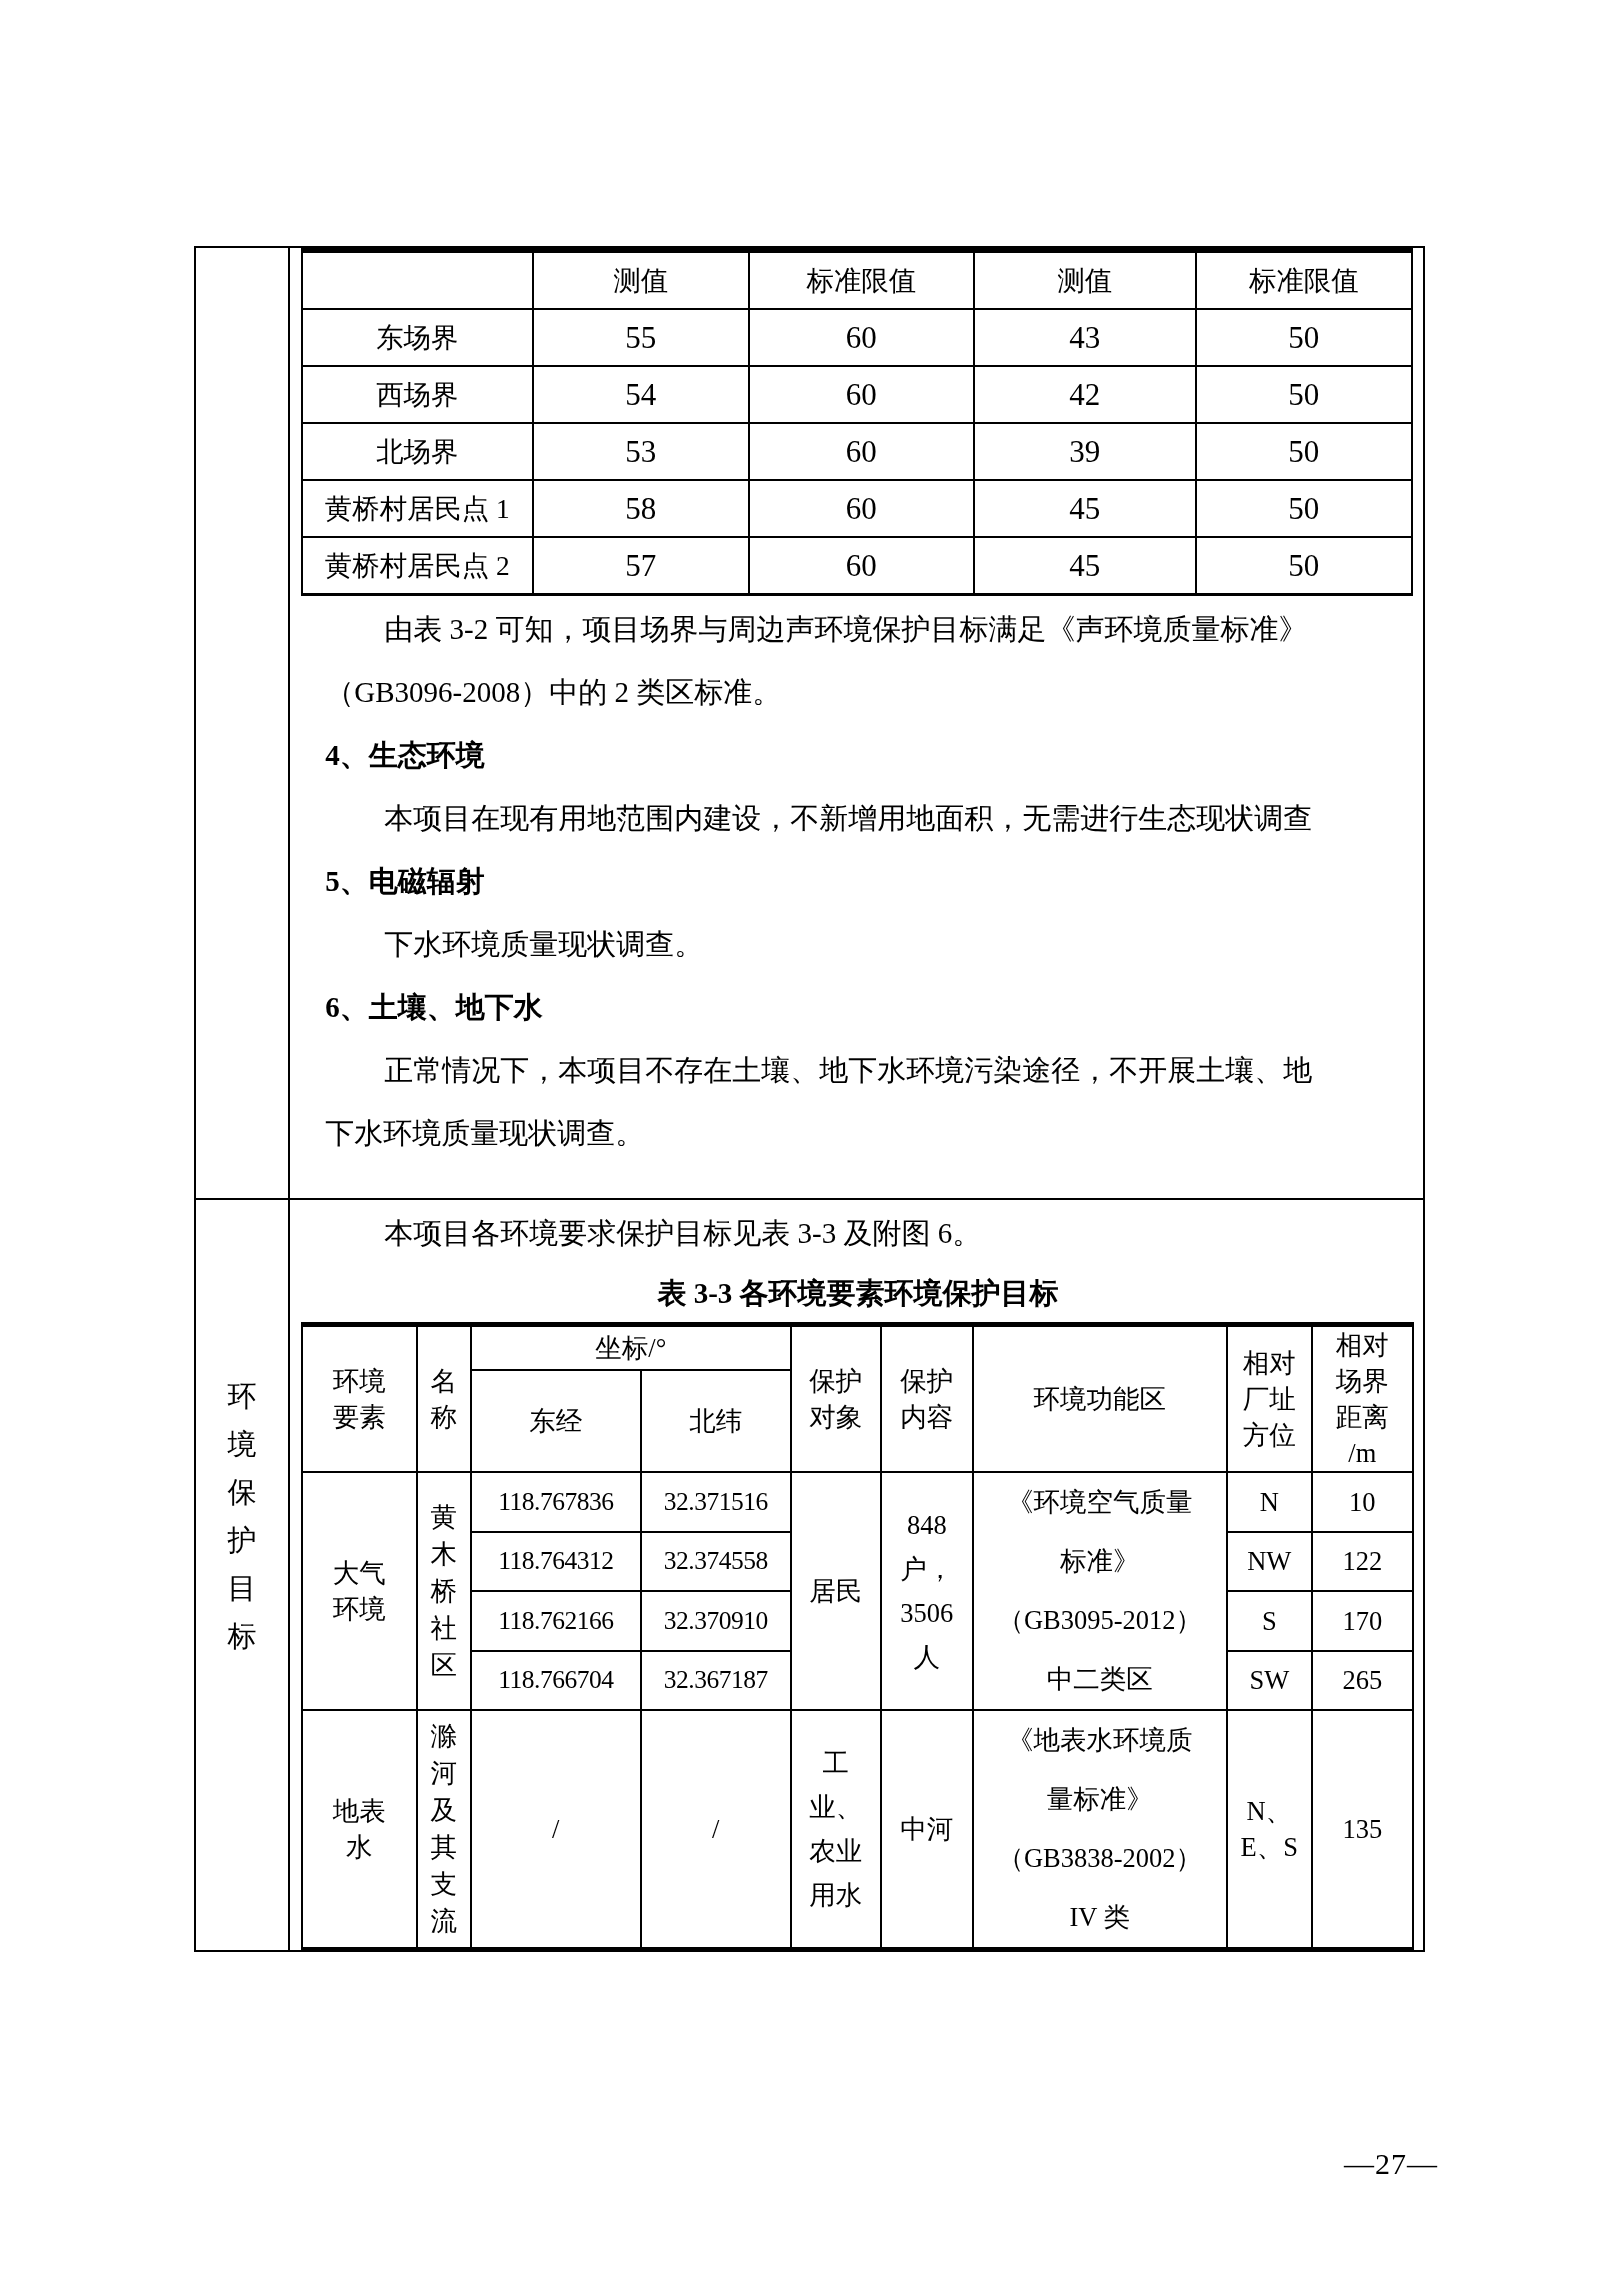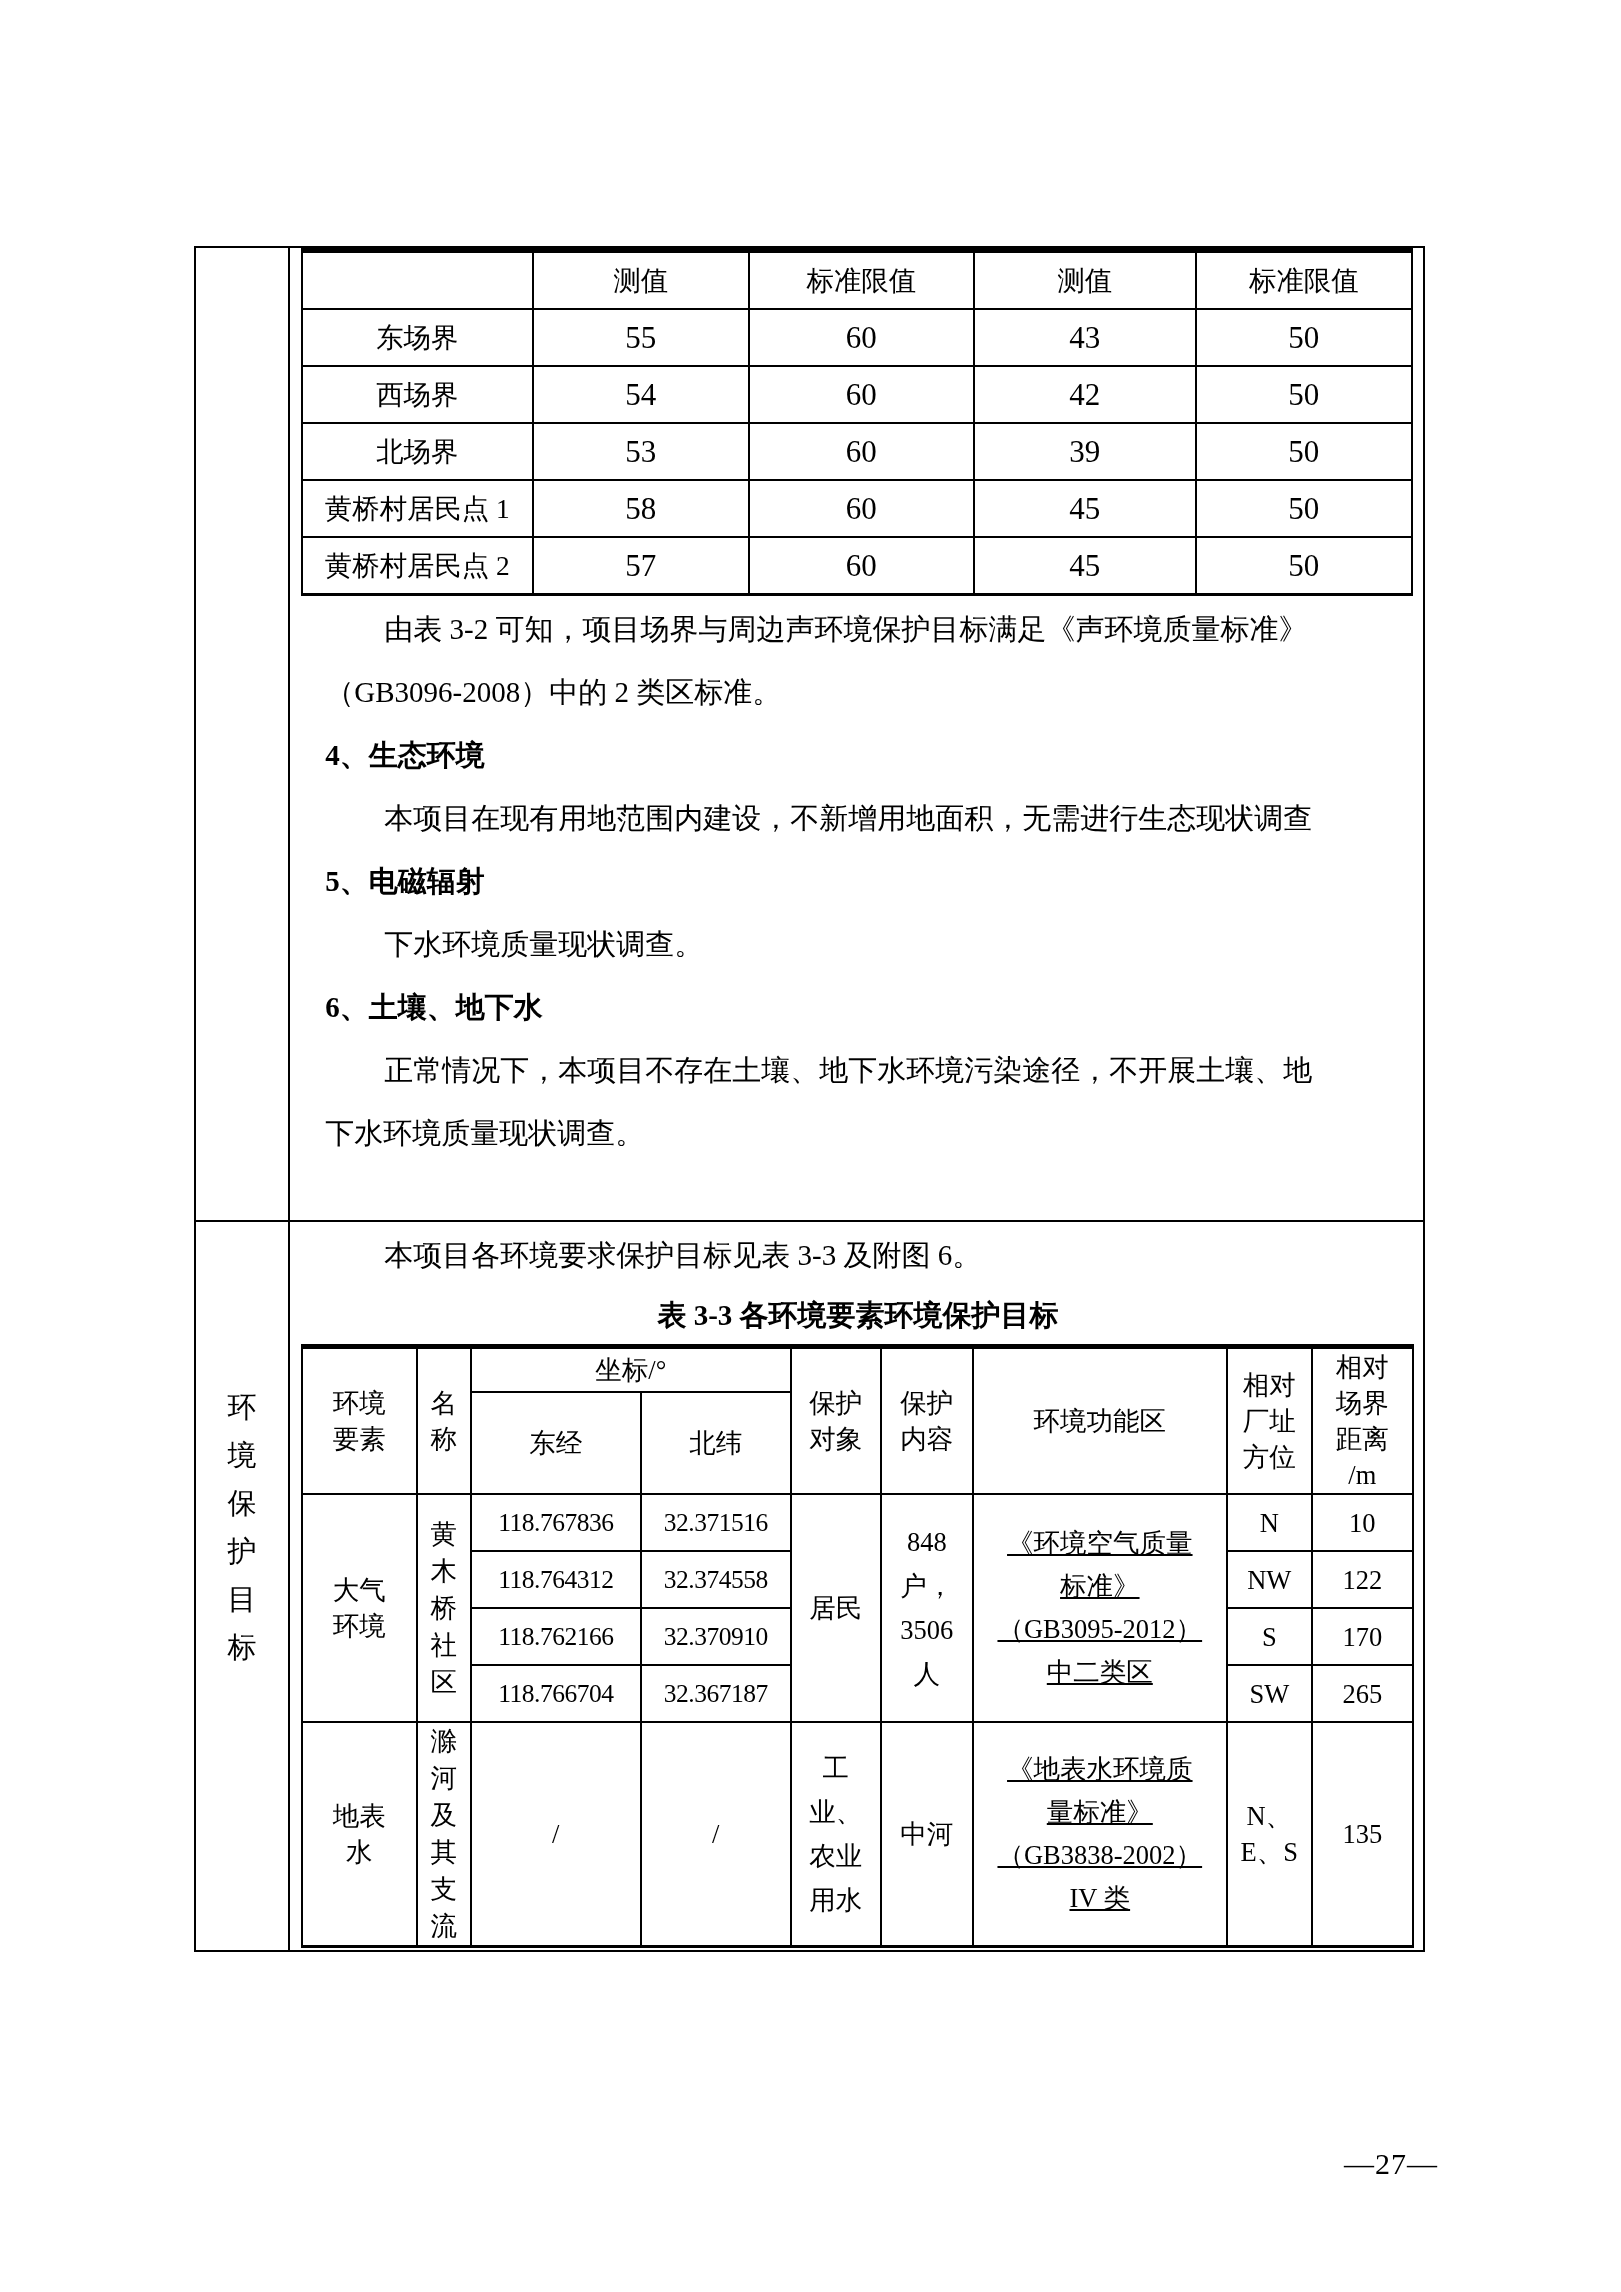--- a/index.html
+++ b/index.html
@@ -90,21 +90,21 @@
   table.env thead td.h-sub-row { height: 98px; }
   table.env tbody td { height: 55px; }
   table.env tbody tr.water-row td {
     height: 218px;
     border-top-width: 2.9px;
     border-bottom: 3.9px solid #000;
   }
   .pre { white-space: pre-line; }
   table.env td.vname { line-height: 37px; }
   table.env td.coordval { font-size: 25.5px; letter-spacing: -0.5px; margin-left: 24px; }
-  table.env td.zone { line-height: 43px; text-decoration: underline; }
+  table.env td.zone { line-height: 59px; }
   table.env td.multi { line-height: 44px; }
 
   .page-number {
     position: absolute;
     left: 1344px; top: 2147px;
     font-size: 30px;
     letter-spacing: 1px;
   }
 </style>
 </head>

